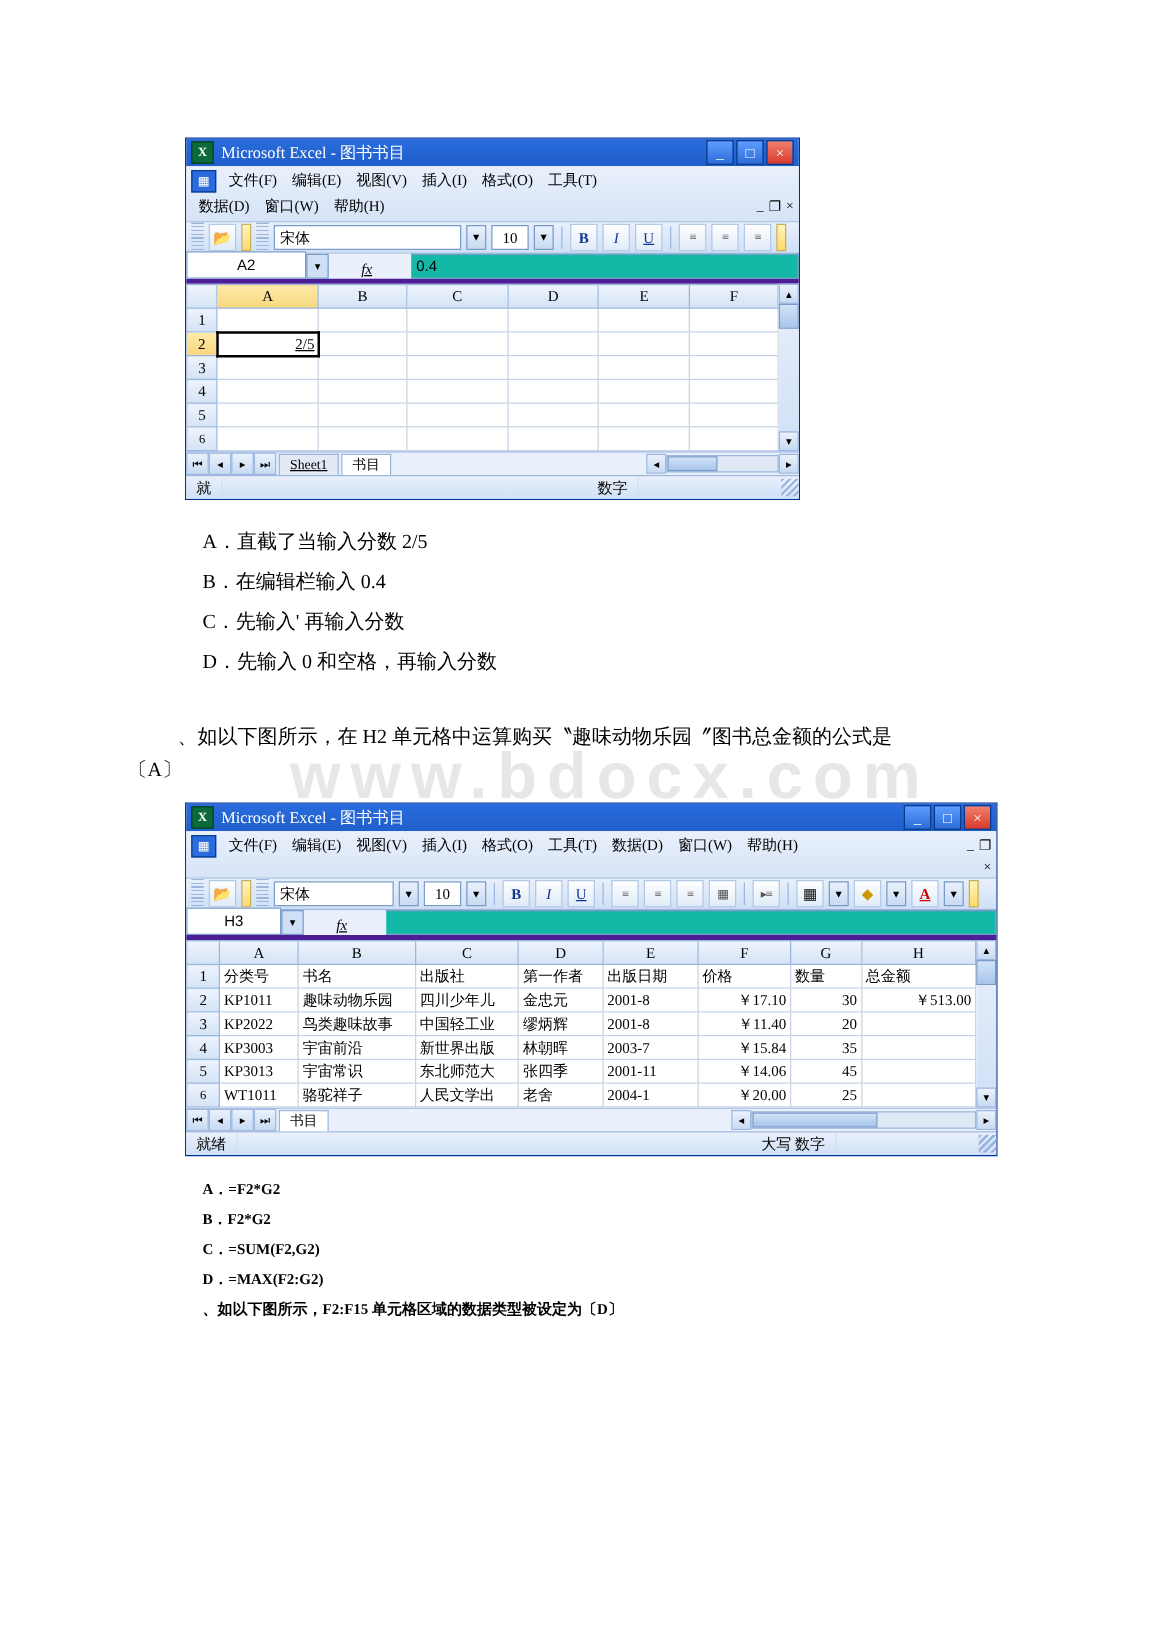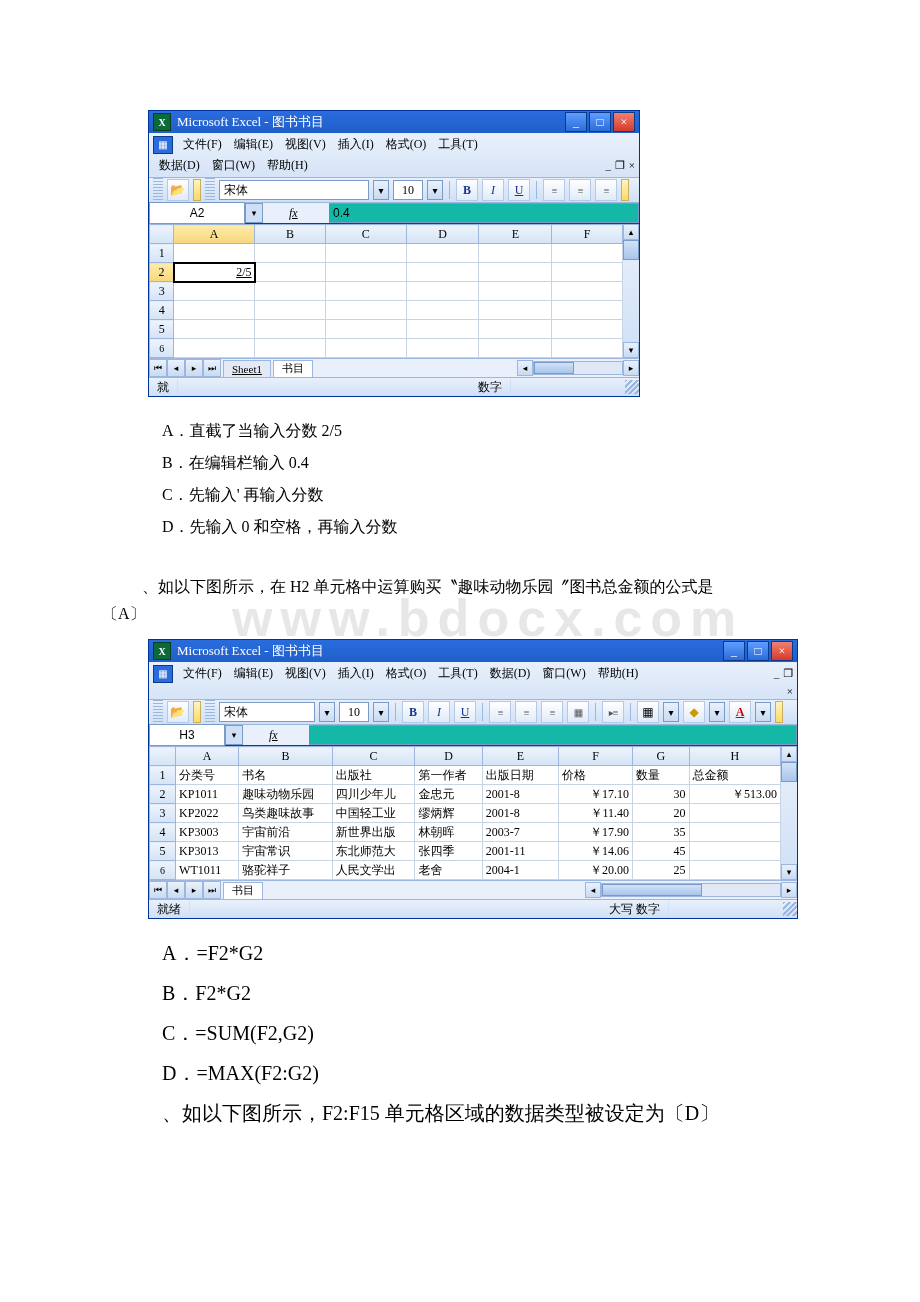--- a/index.html
+++ b/index.html
@@ -87,22 +87,22 @@
     display:inline-flex; align-items:center; justify-content:center; font-size:10px;
   }
   .bold { font-weight:bold; color:#12358f; }
   .ital { font-style:italic; color:#12358f; }
   .undr { text-decoration:underline; color:#12358f; }
   .align-ico { letter-spacing:-1px; font-size:10px; color:#555; }
   .handle { width:10px; height:24px; background: repeating-linear-gradient(#9bb7e0 0 1px, transparent 1px 3px); }
   .yellow-bar { width:6px; height:20px; background:linear-gradient(#fff4bf,#ffd966); border:1px solid #c8b05a; }
 
   .namebox-row {
-    display:flex; align-items:center; height:20px;
-    background:#e9f0fb; border-bottom:1px solid #4c1d95;
+    display:flex; align-items:flex-end; height:20px;
+    background:#e9f0fb; border-bottom:4px solid #4c1d95;
   }
   .namebox {
     width:90px; height:18px; border:1px solid #7a9bc8; background:#fff;
     text-align:center; font-size:12px;
   }
   .namebox-dd { width:16px; height:18px; background:#cfe0f6; border:1px solid #7a9bc8;
     display:inline-flex; align-items:center; justify-content:center; font-size:9px; }
   .fx-label { font-style:italic; font-size:12px; width:40px; padding-left:26px;text-decoration:underline; }
   .fx-input { flex:1; height:18px; border:1px solid #7a9bc8; background:#14b8a6;
     font-size:12px; padding:0 4px; border-left:none; }
@@ -170,21 +170,21 @@
   .q-opts { margin: 18px 0 0 162px; line-height: 2.0; font-size: 16px; }
   .q-stem { margin: 30px 0 4px 102px; font-size: 16px; line-height: 1.7; }
   .watermark {
     position: relative; height: 0;
   }
   .watermark span {
     position:absolute; left:130px; top:-26px; font-size:52px; color:#e7e7e7;
     letter-spacing:8px; font-family: Arial, sans-serif; font-weight:700;
     pointer-events:none; white-space:nowrap;
   }
-  .q-opts2 { margin: 14px 0 0 162px; line-height: 2.0; font-size: 20px; }
+  .q-opts2 { margin: 14px 0 0 162px; line-height: 2.0; font-size: 12px; font-weight: bold; }
   .acolor { color:#c00; font-weight:bold; text-decoration:underline; }
   .fillbucket { color:#c90; }
 </style>
 </head>
 <body>
 
 <div class="page">
 
   <div class="excel-frame narrow">
     <div class="titlebar">
@@ -535,21 +535,21 @@
                 <td class="right">20</td>
                 <td class="right"></td>
               </tr>
               <tr>
                 <th class="rowhead" style="">4</th>
                 <td>KP3003</td>
                 <td>宇宙前沿</td>
                 <td>新世界出版</td>
                 <td>林朝晖</td>
                 <td>2003-7</td>
-                <td class="right">￥17.90</td>
+                <td class="right">￥15.84</td>
                 <td class="right">35</td>
                 <td class="right"></td>
               </tr>
               <tr>
                 <th class="rowhead" style="">5</th>
                 <td>KP3013</td>
                 <td>宇宙常识</td>
                 <td>东北师范大</td>
                 <td>张四季</td>
                 <td>2001-11</td>

